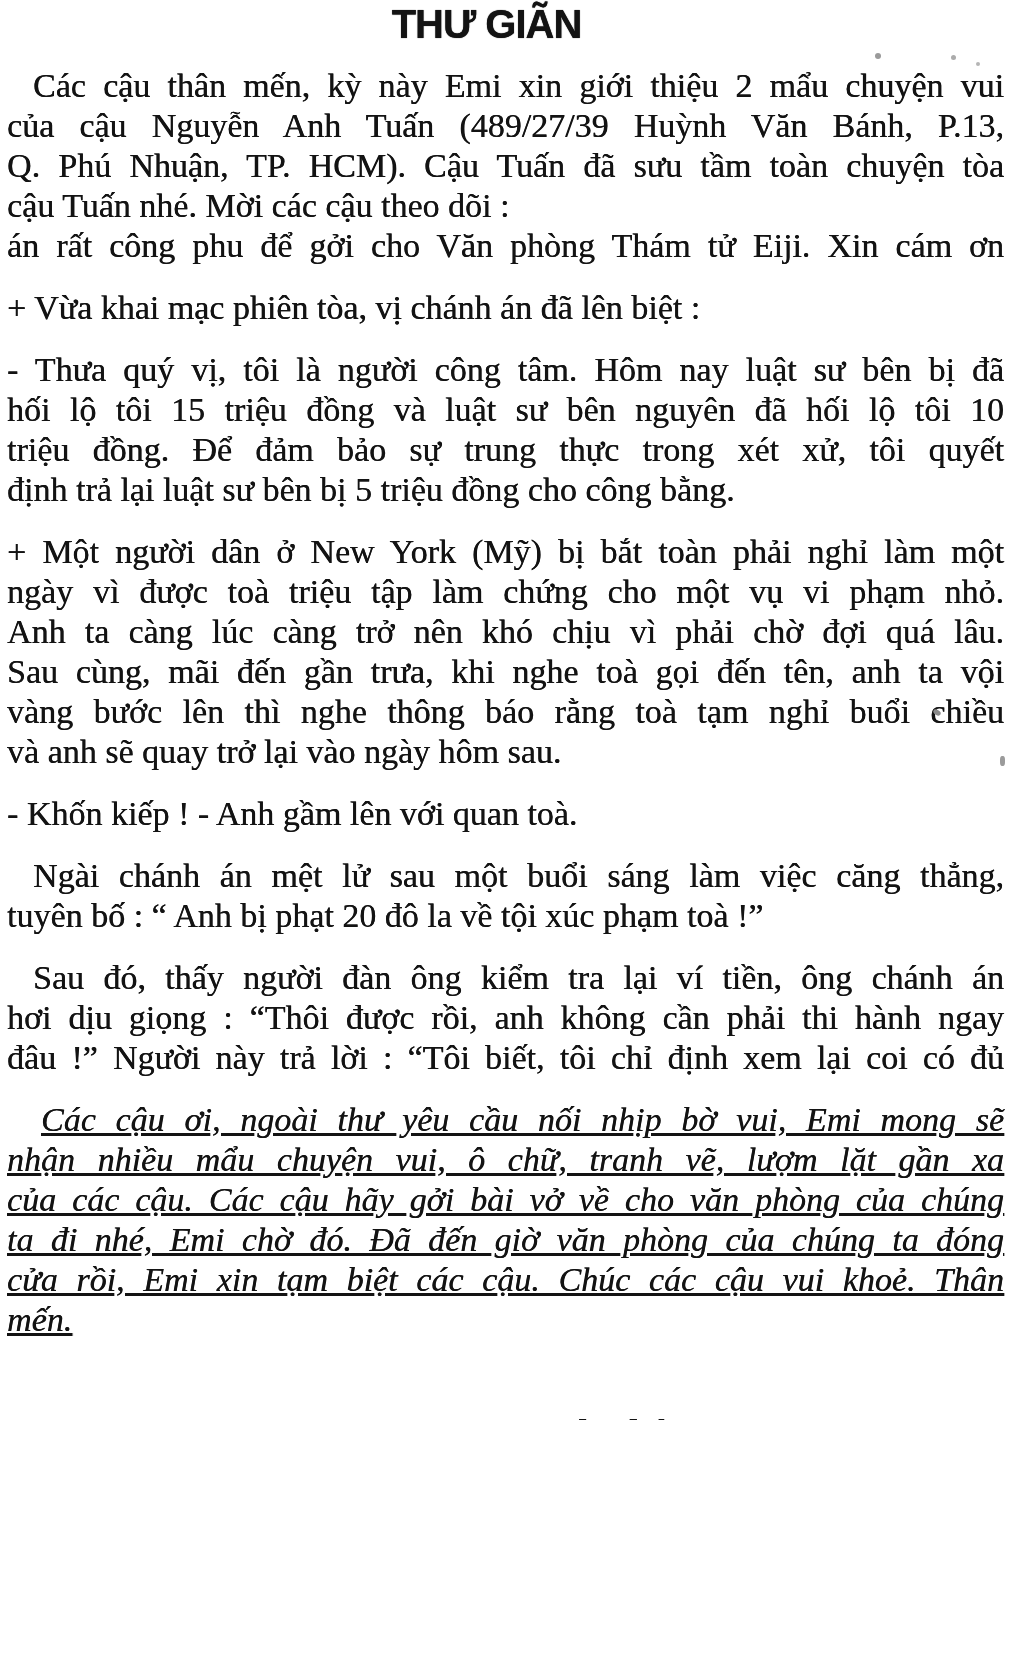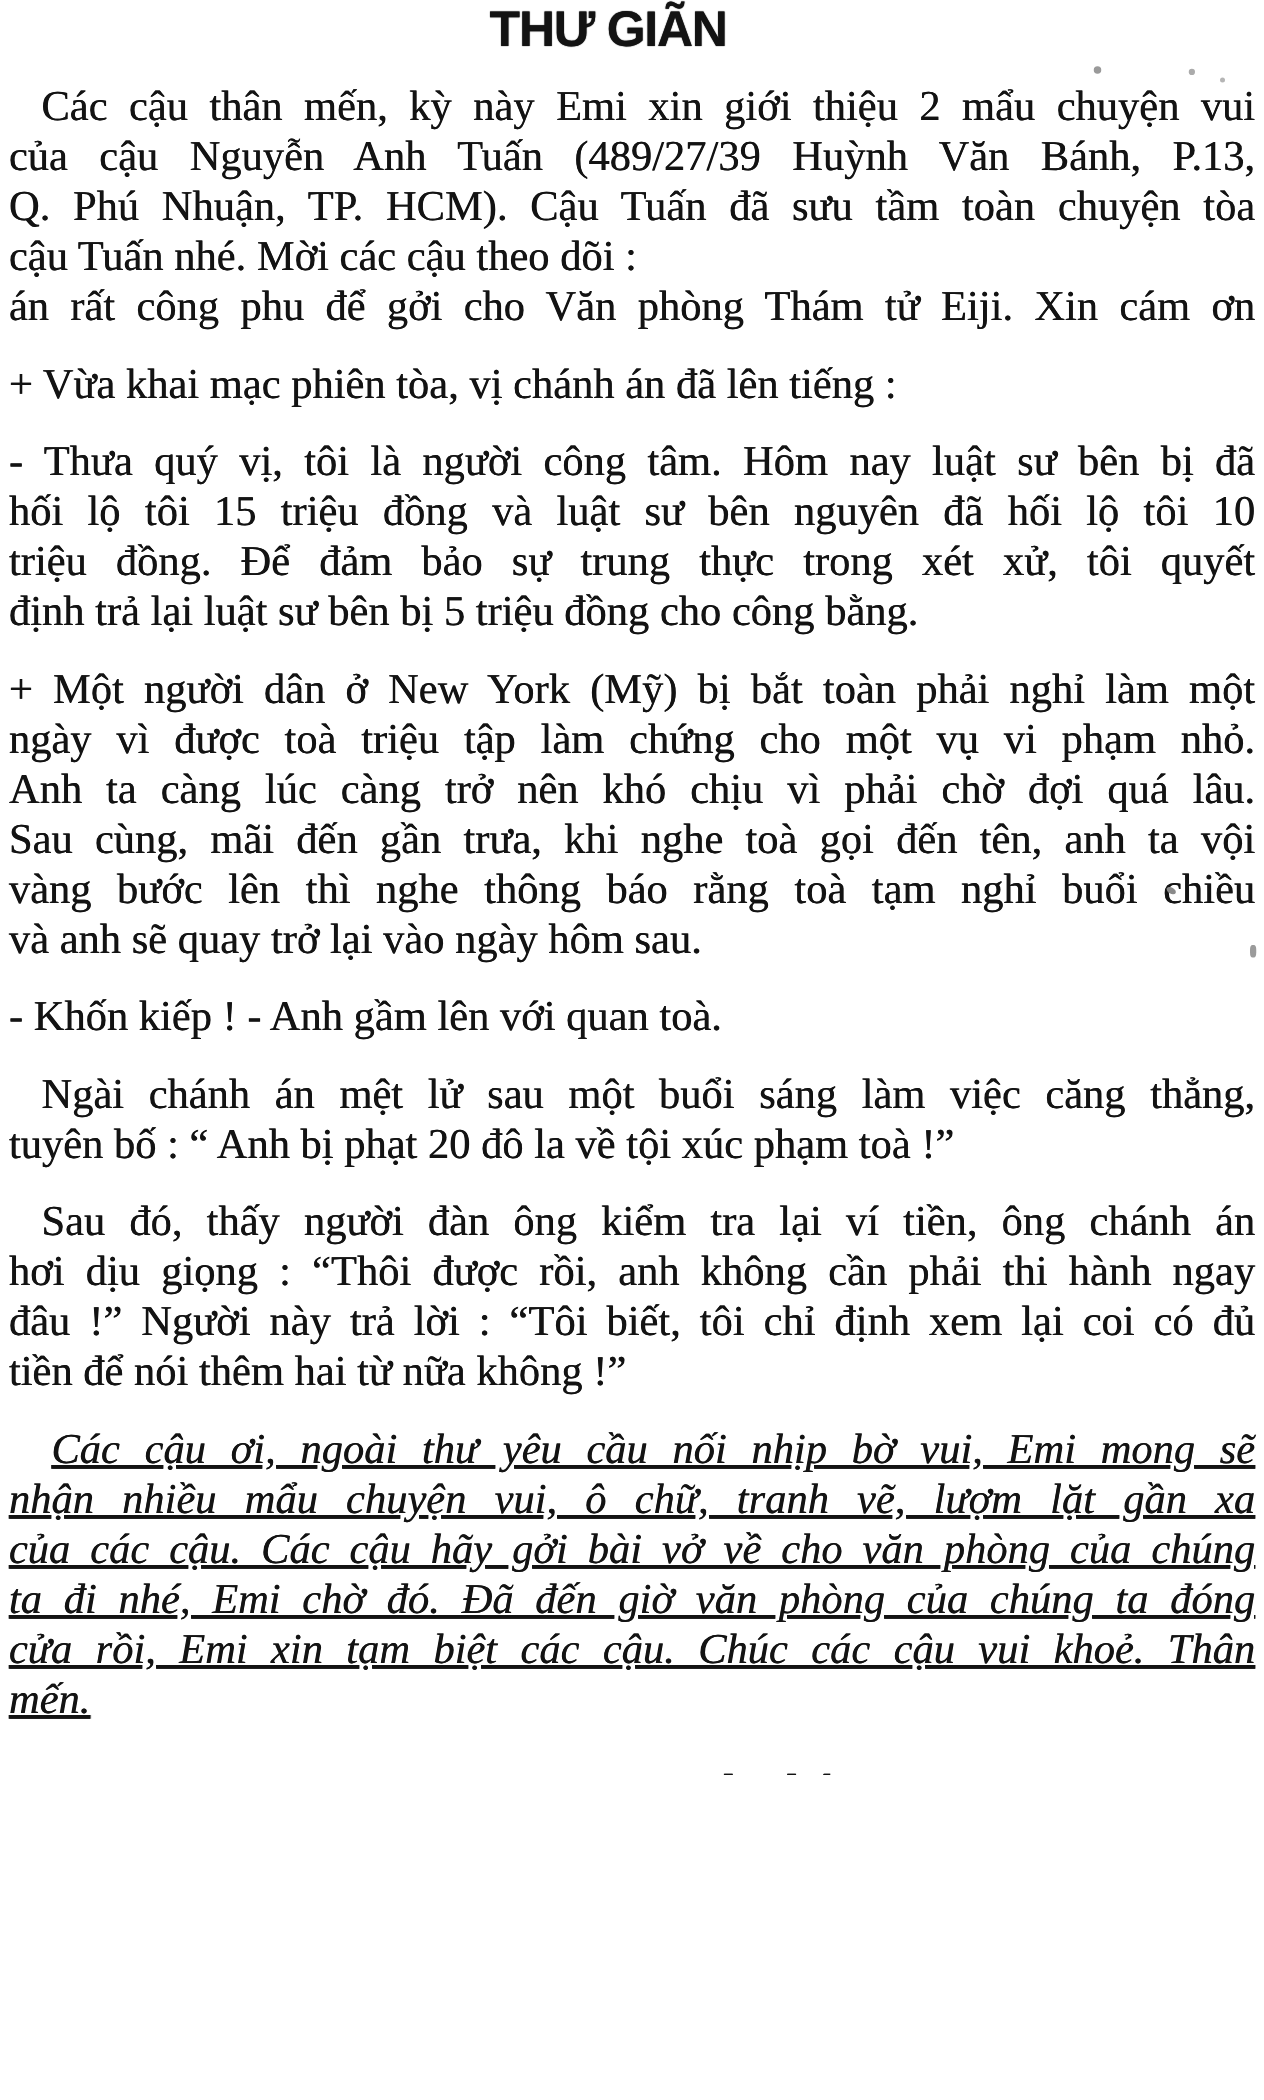--- a/index.html
+++ b/index.html
@@ -85,21 +85,21 @@
 
   <div class="column" id="paragraphs">
       <div class="para normal">
         <div class="line indent">Các cậu thân mến, kỳ này Emi xin giới thiệu 2 mẩu chuyện vui</div>
         <div class="line">của cậu Nguyễn Anh Tuấn (489/27/39 Huỳnh Văn Bánh, P.13,</div>
         <div class="line">Q. Phú Nhuận, TP. HCM). Cậu Tuấn đã sưu tầm toàn chuyện tòa</div>
         <div class="line lastline">cậu Tuấn nhé. Mời các cậu theo dõi :</div>
         <div class="line">án rất công phu để gởi cho Văn phòng Thám tử Eiji. Xin cám ơn</div>
       </div>
       <div class="para normal">
-        <div class="line lastline">+ Vừa khai mạc phiên tòa, vị chánh án đã lên tiếng :</div>
+        <div class="line lastline">+ Vừa khai mạc phiên tòa, vị chánh án đã lên biệt :</div>
       </div>
       <div class="para normal">
         <div class="line">- Thưa quý vị, tôi là người công tâm. Hôm nay luật sư bên bị đã</div>
         <div class="line">hối lộ tôi 15 triệu đồng và luật sư bên nguyên đã hối lộ tôi 10</div>
         <div class="line">triệu đồng. Để đảm bảo sự trung thực trong xét xử, tôi quyết</div>
         <div class="line lastline">định trả lại luật sư bên bị 5 triệu đồng cho công bằng.</div>
       </div>
       <div class="para normal">
         <div class="line">+ Một người dân ở New York (Mỹ) bị bắt toàn phải nghỉ làm một</div>
         <div class="line">ngày vì được toà triệu tập làm chứng cho một vụ vi phạm nhỏ.</div>
@@ -112,21 +112,20 @@
         <div class="line lastline">- Khốn kiếp ! - Anh gầm lên với quan toà.</div>
       </div>
       <div class="para normal">
         <div class="line indent">Ngài chánh án mệt lử sau một buổi sáng làm việc căng thẳng,</div>
         <div class="line lastline">tuyên bố : “ Anh bị phạt 20 đô la về tội xúc phạm toà !”</div>
       </div>
       <div class="para normal">
         <div class="line indent">Sau đó, thấy người đàn ông kiểm tra lại ví tiền, ông chánh án</div>
         <div class="line">hơi dịu giọng : “Thôi được rồi, anh không cần phải thi hành ngay</div>
         <div class="line">đâu !” Người này trả lời : “Tôi biết, tôi chỉ định xem lại coi có đủ</div>
-        <div class="line lastline">tiền để nói thêm hai từ nữa không !”</div>
       </div>
       <div class="para italic">
         <div class="line indent">Các cậu ơi, ngoài thư yêu cầu nối nhịp bờ vui, Emi mong sẽ</div>
         <div class="line">nhận nhiều mẩu chuyện vui, ô chữ, tranh vẽ, lượm lặt gần xa</div>
         <div class="line">của các cậu. Các cậu hãy gởi bài vở về cho văn phòng của chúng</div>
         <div class="line">ta đi nhé, Emi chờ đó. Đã đến giờ văn phòng của chúng ta đóng</div>
         <div class="line">cửa rồi, Emi xin tạm biệt các cậu. Chúc các cậu vui khoẻ. Thân</div>
         <div class="line lastline">mến.</div>
       </div>
     </div>

